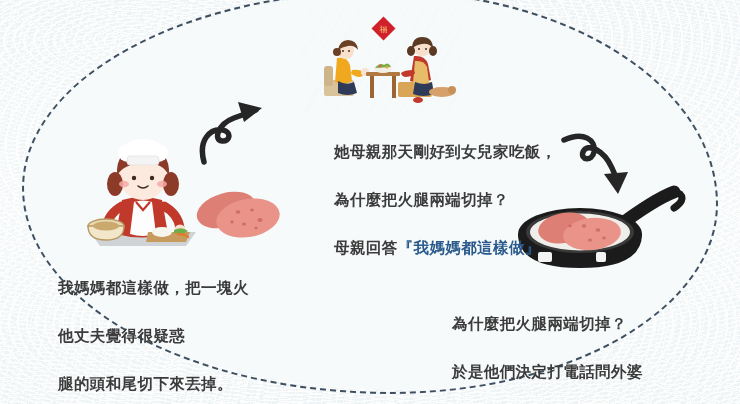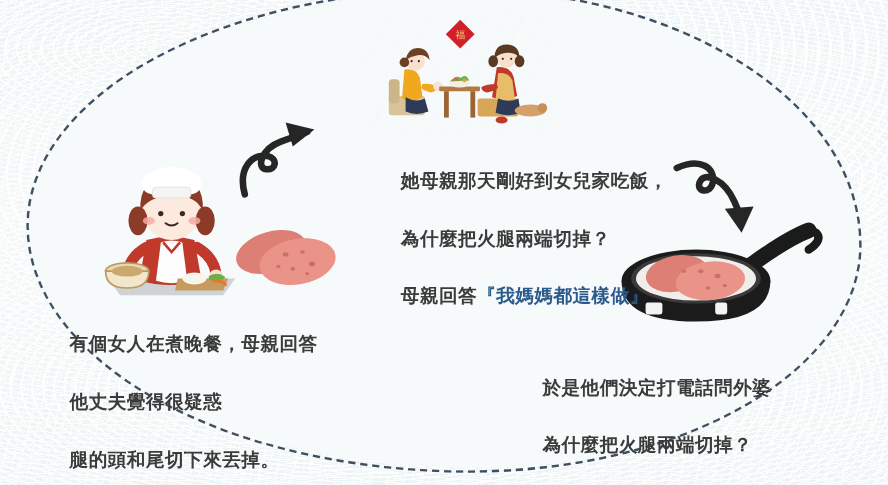--- a/index.html
+++ b/index.html
@@ -236,26 +236,26 @@
     <rect x="88" y="76" width="10" height="10" rx="2" fill="#f3f3f3"></rect>
   </svg>
 
   <div class="txt" id="text-top">
     <div>她母親那天剛好到女兒家吃飯，</div>
     <div>為什麼把火腿兩端切掉？</div>
     <div><span>母親回答</span><span class="q-blue">『我媽媽都這樣做』</span></div>
   </div>
 
   <div class="txt" id="text-bottomleft">
-    <div>有個女人在煮晚餐，母親回答</div>
+    <div>我媽媽都這樣做，把一塊火</div>
     <div>他丈夫覺得很疑惑</div>
     <div>腿的頭和尾切下來丟掉。</div>
     
   </div>
 
   <div class="txt" id="text-bottomright">
+    <div>為什麼把火腿兩端切掉？</div>
     <div>於是他們決定打電話問外婆</div>
-    <div>為什麼把火腿兩端切掉？</div>
     
     
   </div>
 
 </div>
 
 </body></html>

